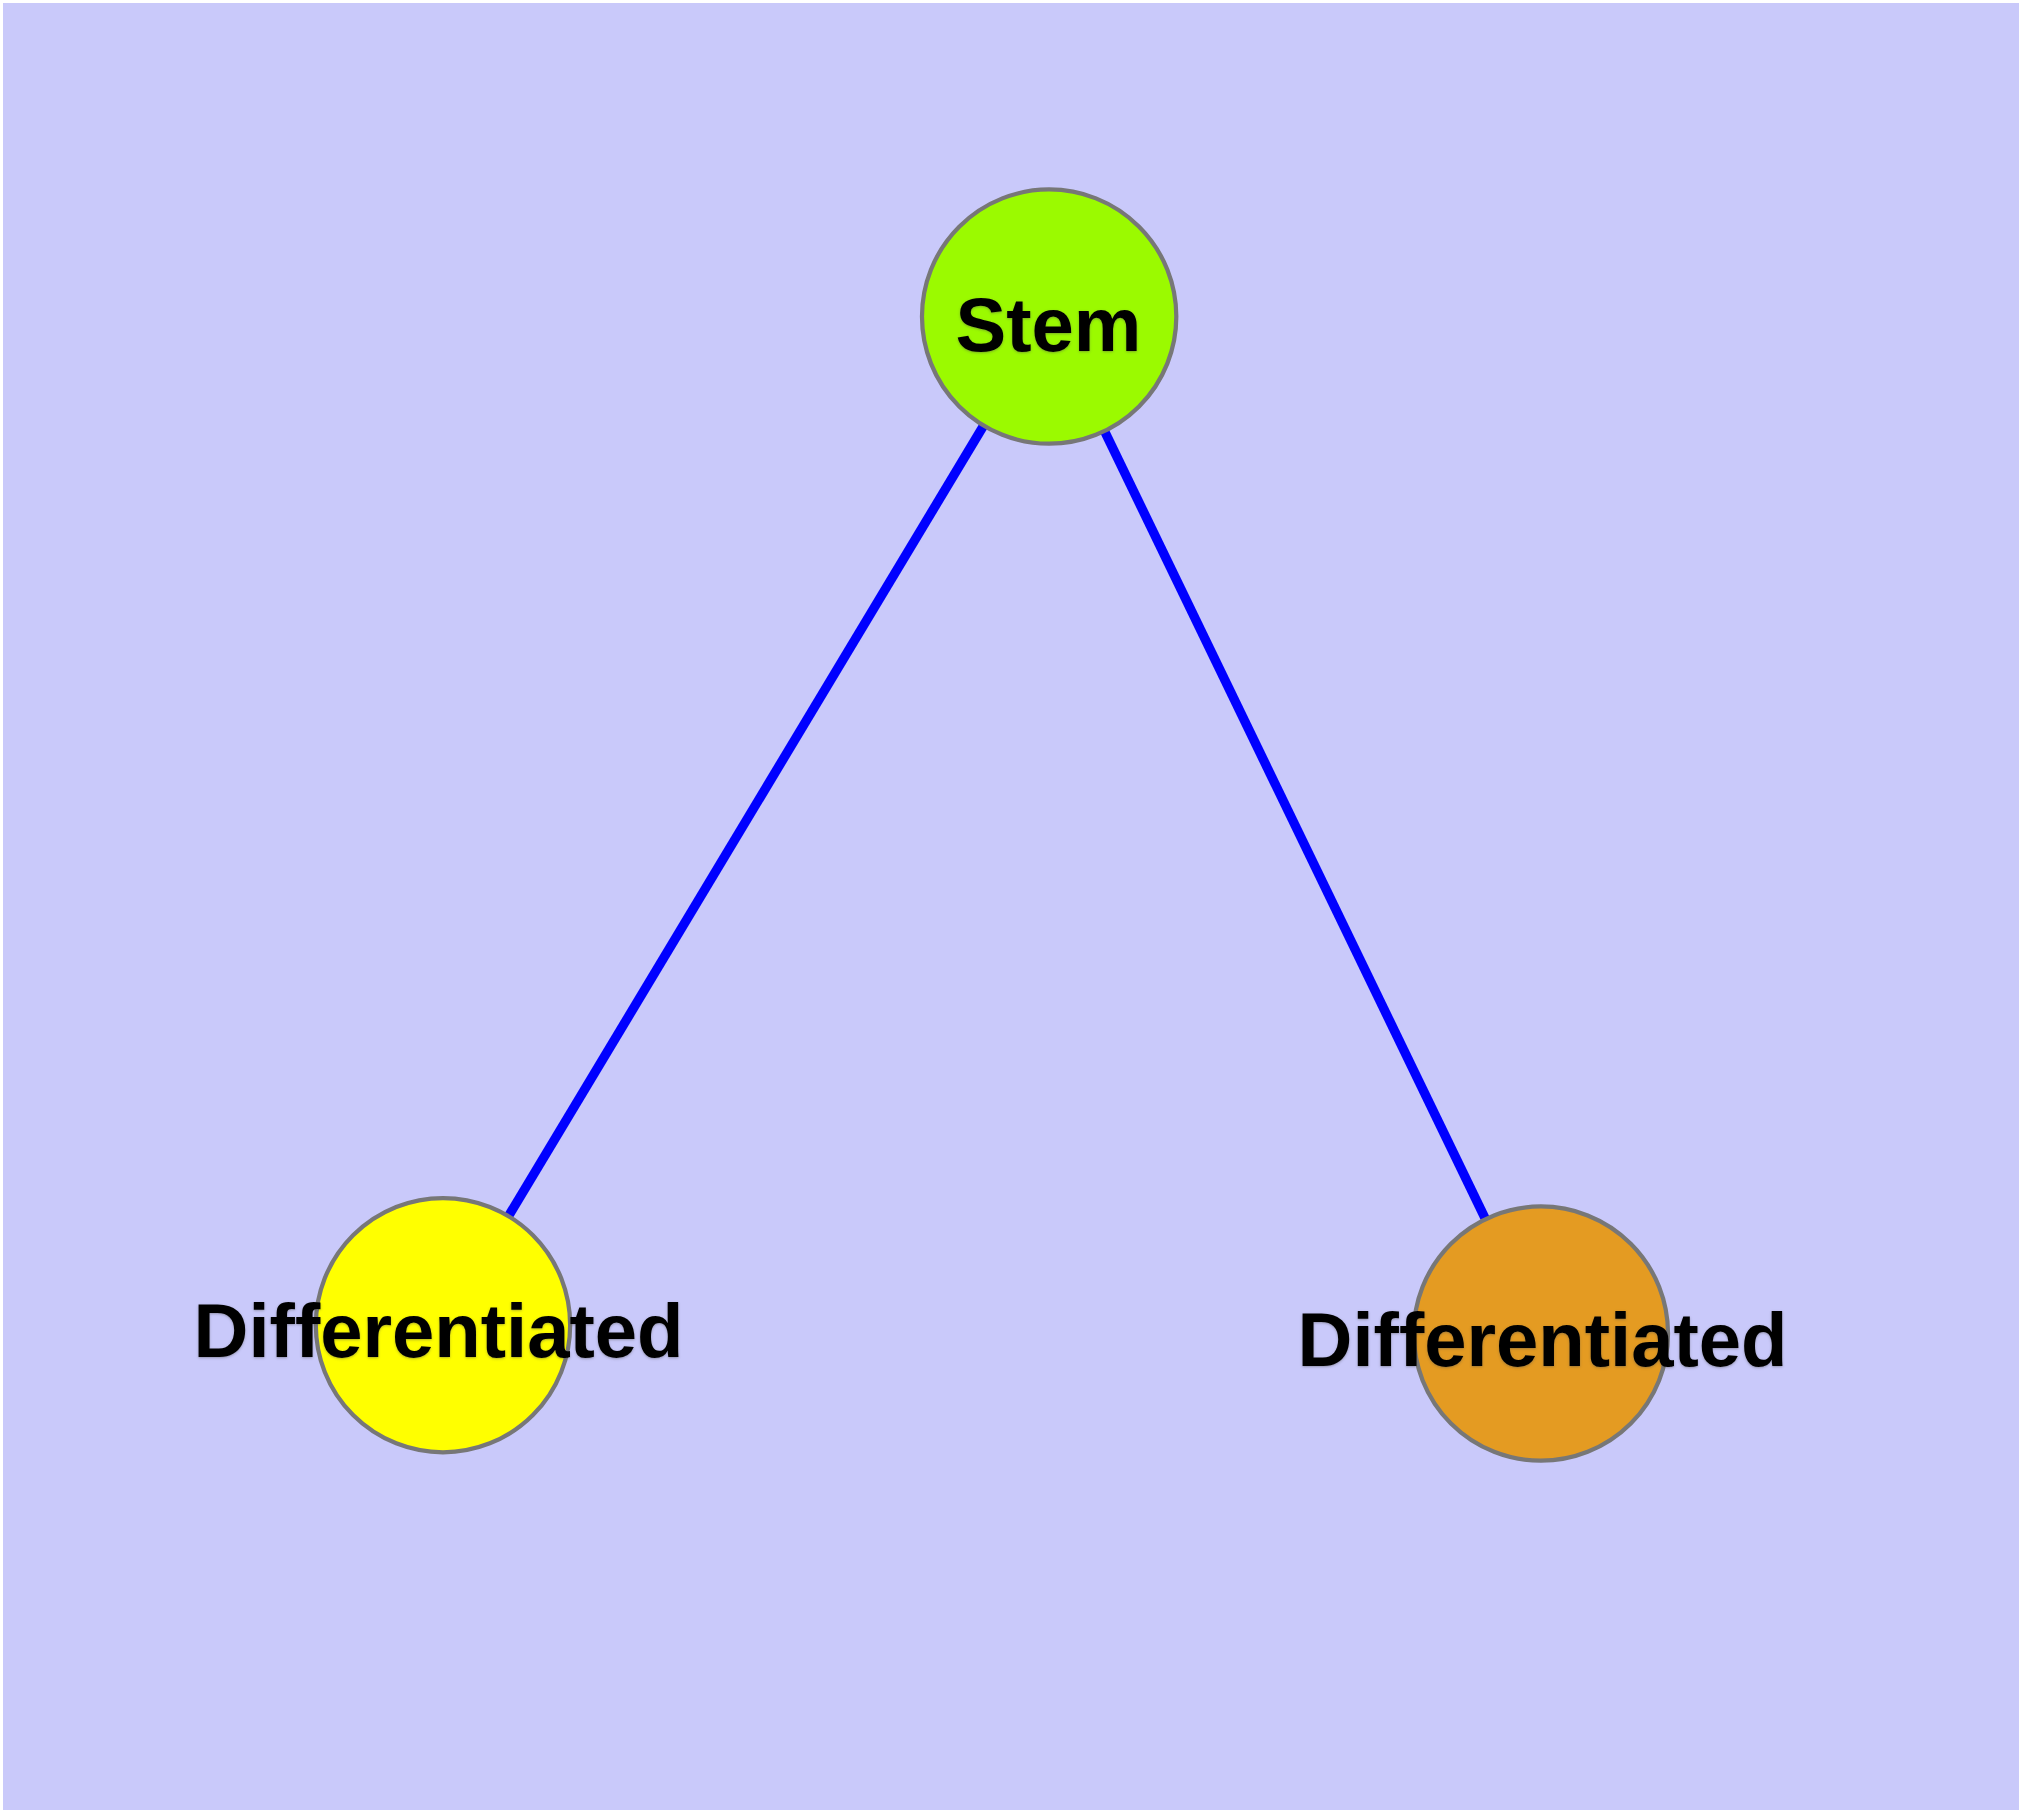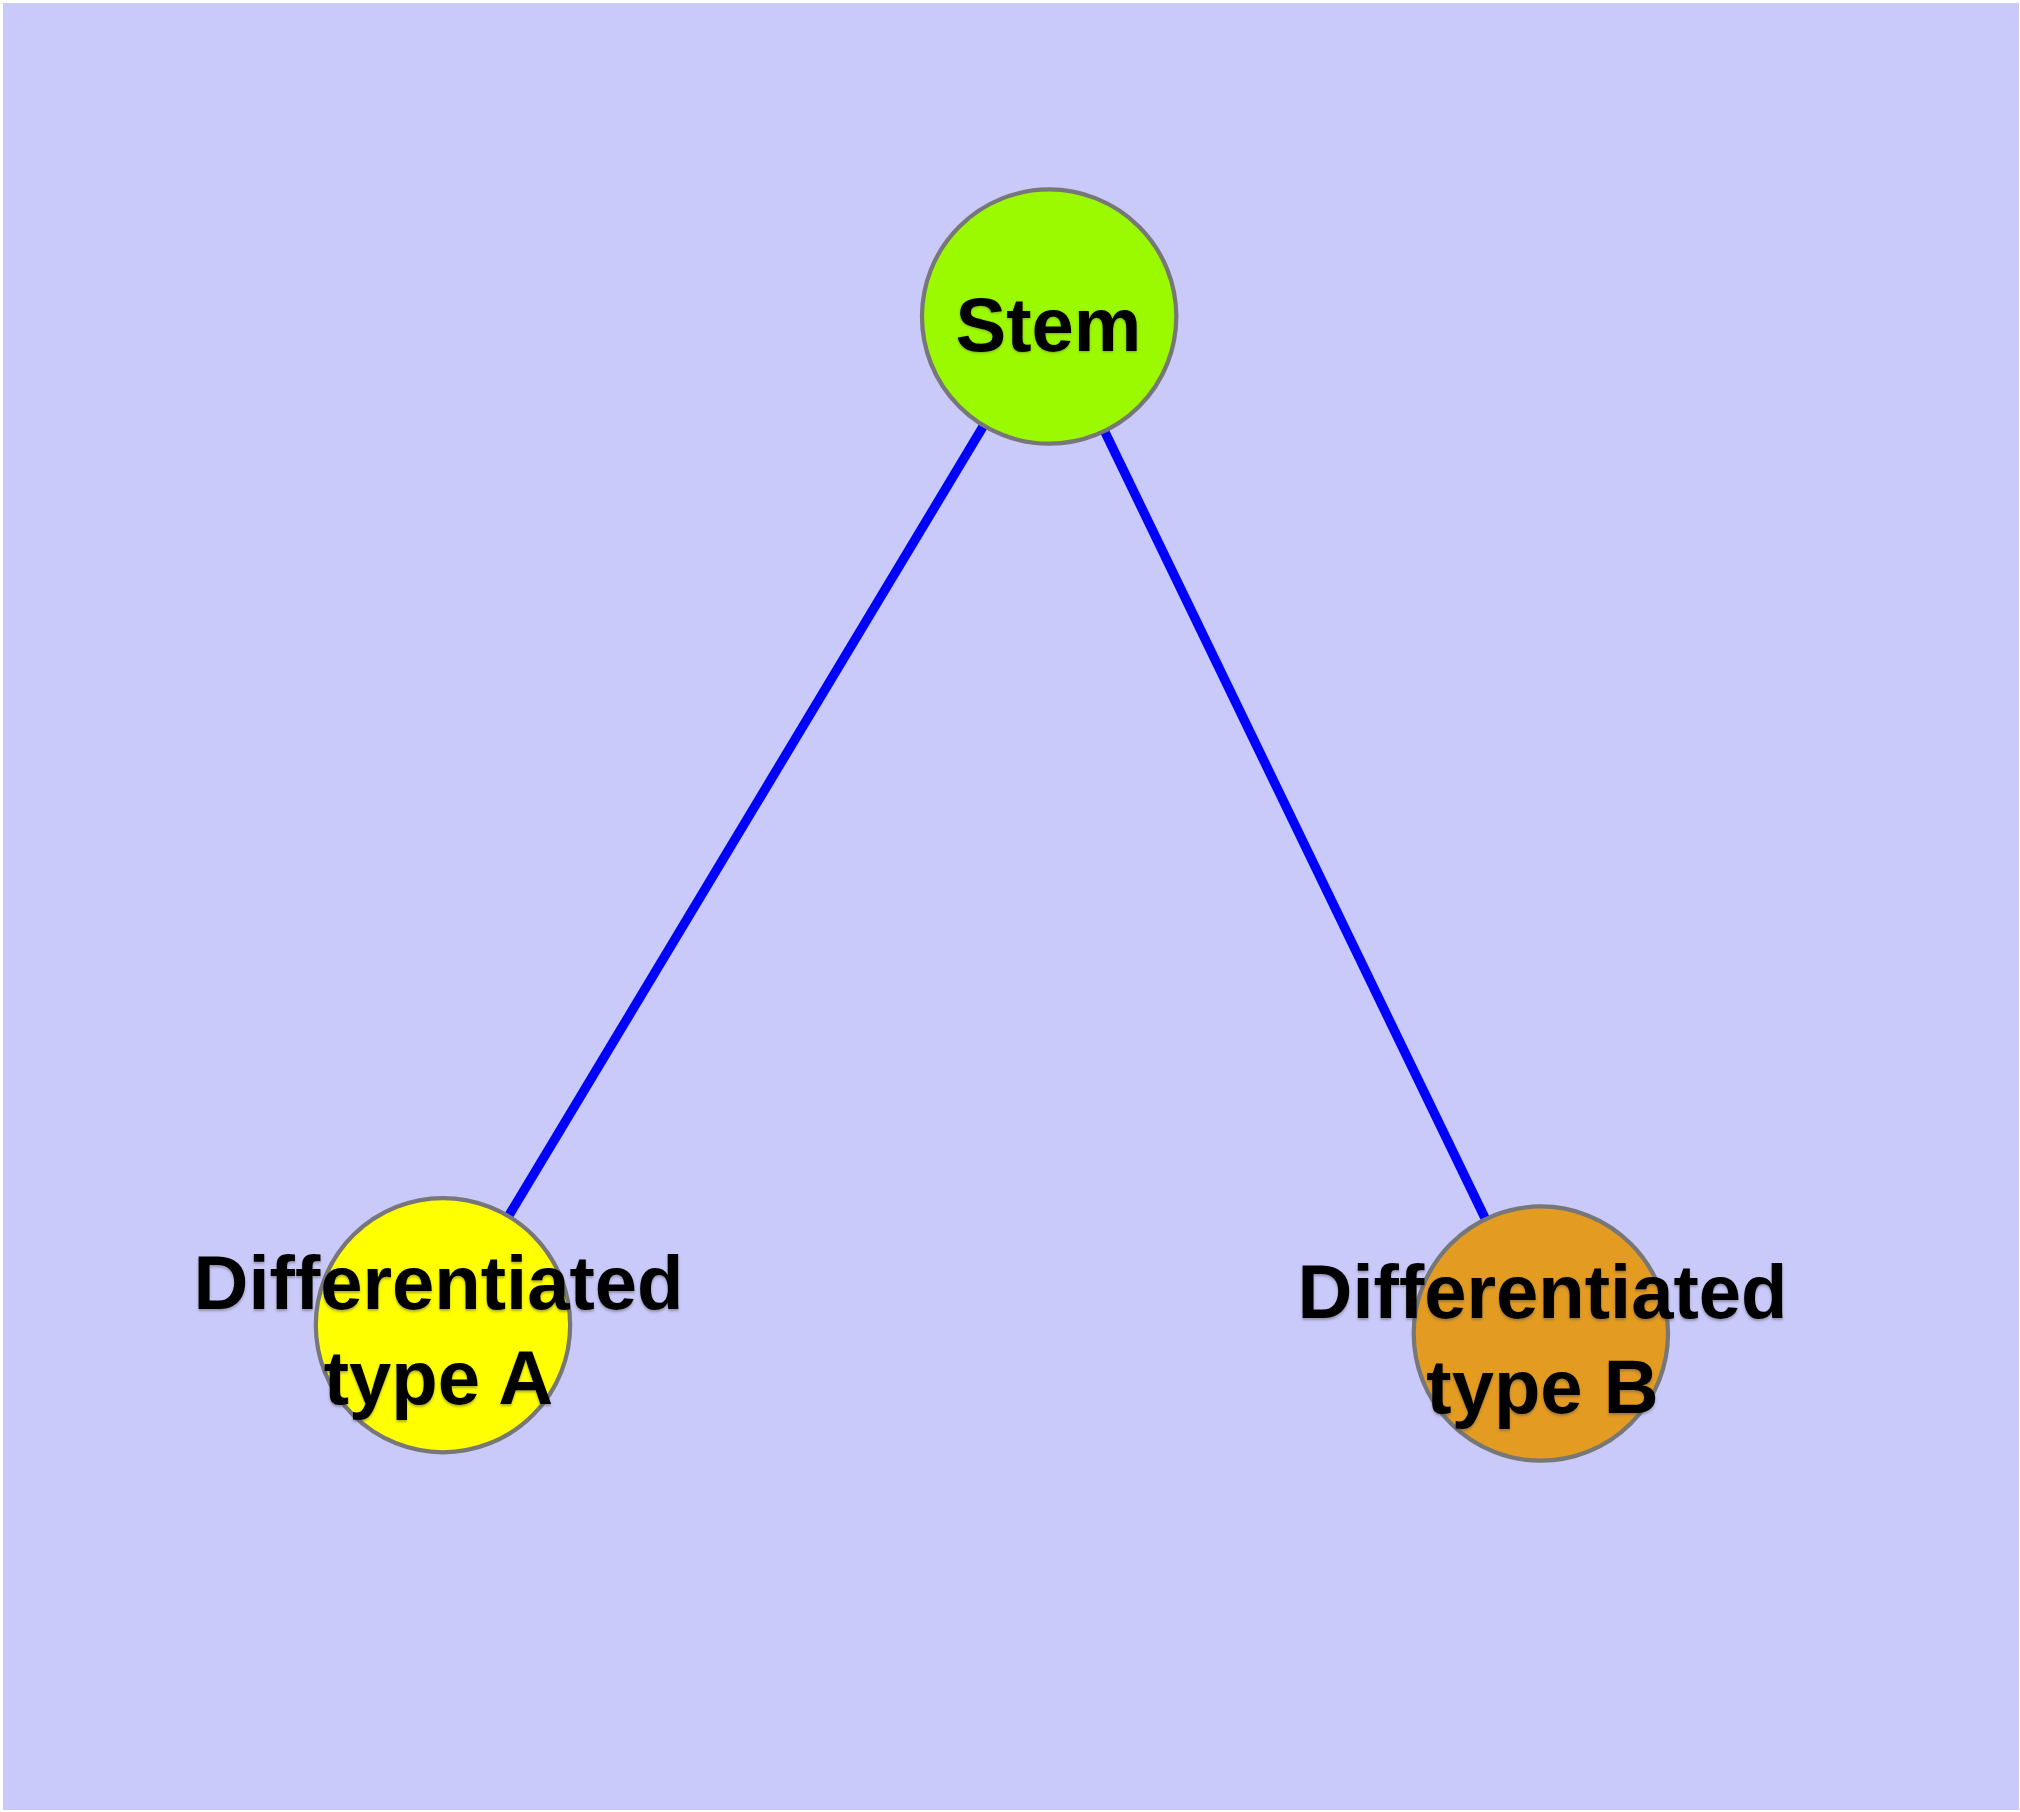--- a/index.html
+++ b/index.html
@@ -69,23 +69,21 @@
 
       <circle class="node-circle" cx="1234" cy="370" r="150" fill="#9BFA00"></circle>
       <circle class="node-circle" cx="519" cy="1560" r="150" fill="#FFFF00"></circle>
       <circle class="node-circle" cx="1814" cy="1570" r="150" fill="#E49B22"></circle>
     </svg>
 
     <div class="node-label" id="label-stem">Stem</div>
 
     <div class="node-label" id="label-type-a">
       <span>Differentiated</span>
-      <span>type A</span>
     </div>
 
     <div class="node-label" id="label-type-b">
       <span>Differentiated</span>
-      <span>type B</span>
     </div>
 
   </div>
 </div>
 
 
 </body></html>

